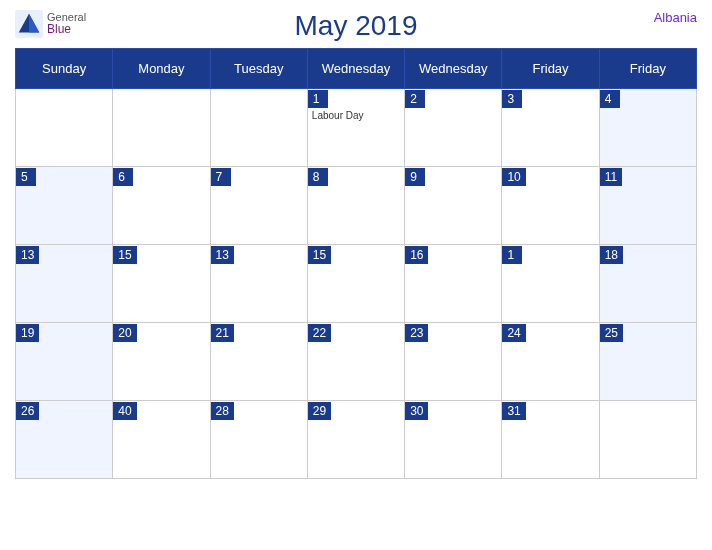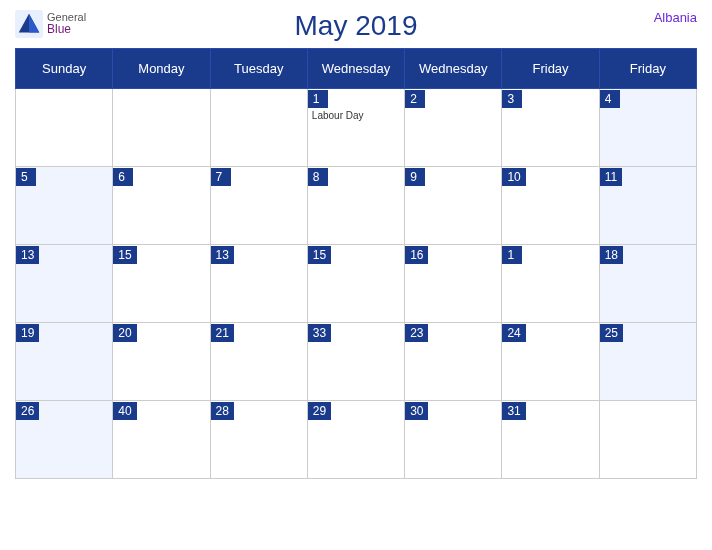--- a/index.html
+++ b/index.html
@@ -169,21 +169,21 @@
           <td class="weekday-bg"><span class="day-number">13</span></td>
           <td class="weekday-bg"><span class="day-number">15</span></td>
           <td class="weekday-bg"><span class="day-number">16</span></td>
           <td class="weekday-bg"><span class="day-number">1</span></td>
           <td class="weekend-bg"><span class="day-number">18</span></td>
         </tr>
         <tr class="week-row">
           <td class="weekend-bg"><span class="day-number">19</span></td>
           <td class="weekday-bg"><span class="day-number">20</span></td>
           <td class="weekday-bg"><span class="day-number">21</span></td>
-          <td class="weekday-bg"><span class="day-number">33</span></td>
+          <td class="weekday-bg"><span class="day-number">22</span></td>
           <td class="weekday-bg"><span class="day-number">23</span></td>
           <td class="weekday-bg"><span class="day-number">24</span></td>
           <td class="weekend-bg"><span class="day-number">25</span></td>
         </tr>
         <tr class="week-row">
           <td class="weekend-bg"><span class="day-number">26</span></td>
           <td class="weekday-bg"><span class="day-number">40</span></td>
           <td class="weekday-bg"><span class="day-number">28</span></td>
           <td class="weekday-bg"><span class="day-number">29</span></td>
           <td class="weekday-bg"><span class="day-number">30</span></td>

